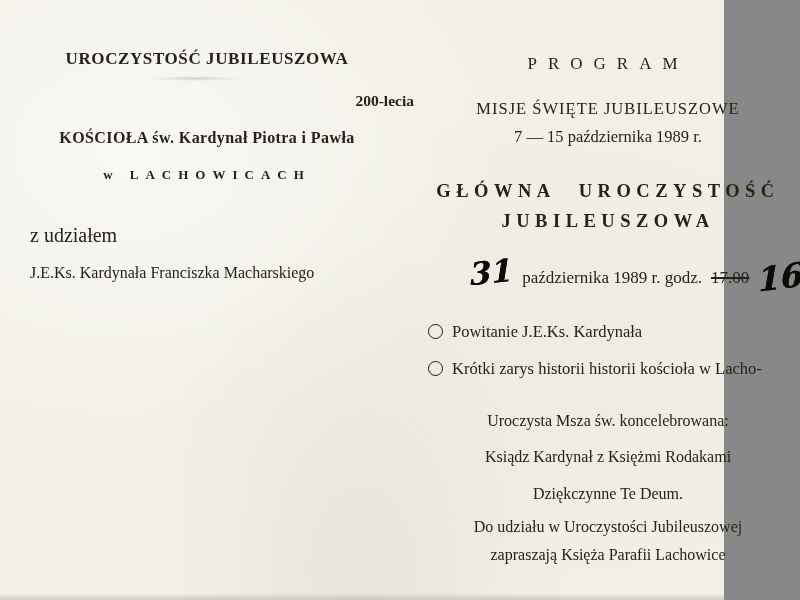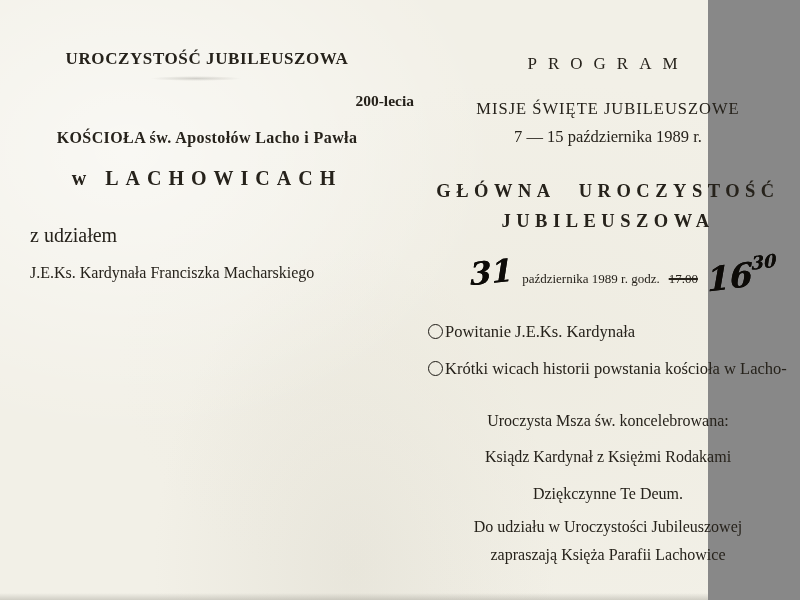--- a/index.html
+++ b/index.html
@@ -6,56 +6,57 @@
   body{width:800px;height:600px;overflow:hidden;background:#888;}
   .scan{
     position:relative;width:708px;height:600px;
     background:#f2f0e7;
     background-image:
       radial-gradient(ellipse at 18% 25%, rgba(255,255,255,.55), rgba(255,255,255,0) 45%),
       radial-gradient(ellipse at 75% 60%, rgba(235,232,220,.5), rgba(255,255,255,0) 55%),
       radial-gradient(ellipse at 50% 95%, rgba(220,217,205,.45), rgba(255,255,255,0) 40%);
     font-family:"Liberation Serif", serif;
     color:#26221b;
+    padding-left:16px;
   }
   .scan::after{
     content:"";position:absolute;left:0;right:0;bottom:0;height:7px;
     background:linear-gradient(to bottom, rgba(120,118,108,0), rgba(120,118,108,.28));
     pointer-events:none;
   }
   .page{position:absolute;top:0;height:600px;}
   .page-left{left:0;width:414px;}
   .page-right{left:412px;width:392px;}
   .line{position:absolute;left:0;right:0;text-align:center;white-space:nowrap;}
 
   
   .l-title{top:49px;font-weight:bold;font-size:17px;letter-spacing:.6px;}
   .l-sub{top:92px;font-weight:bold;font-size:15.5px;text-align:right;}
   .l-church{top:129px;font-weight:bold;font-size:16px;letter-spacing:.4px;}
-  .l-town{top:167px;font-weight:bold;font-size:20px;letter-spacing:7px;}
+  .l-town{top:167px;font-weight:bold;font-size:13px;letter-spacing:7px;}
   .l-udz{top:224px;left:30px;right:auto;text-align:left;font-size:20px;}
   .l-guest{top:264px;left:30px;right:auto;text-align:center;font-size:16px;}
 
   
   .r-program{top:54px;font-size:17px;letter-spacing:11px;}
   .r-misje{top:99px;font-size:16.5px;letter-spacing:1px;}
   .r-dates{top:127px;font-size:16.5px;}
   .r-main1{top:181px;font-weight:bold;font-size:18.5px;letter-spacing:5.5px;word-spacing:14px;}
   .r-main2{top:211px;font-weight:bold;font-size:18.5px;letter-spacing:5.5px;}
 
   .dateline{position:absolute;top:252px;left:58px;display:flex;align-items:baseline;gap:9px;white-space:nowrap;}
-  .dateline .printed{font-size:13px;}
+  .dateline .printed{font-size:17px;}
   .strike{text-decoration:line-through;text-decoration-thickness:2px;}
   .hand{font-family:"DejaVu Serif", serif;font-style:italic;font-weight:bold;color:#0d0b08;
         text-shadow:0 0 .6px #0d0b08;display:inline-block;}
   .hand-day{font-size:31px;transform:rotate(-6deg) skewX(-4deg);}
   .hand-time{font-size:33px;transform:rotate(-7deg) skewX(-6deg);position:relative;top:4px;}
   .hand-time sup{font-size:18px;position:relative;top:-4px;left:-1px;}
 
-  .agenda-row{position:absolute;left:16px;display:flex;align-items:flex-start;gap:2px;}
+  .agenda-row{position:absolute;left:16px;display:flex;align-items:flex-start;gap:9px;}
   .agenda-1{top:321px;}
   .agenda-2{top:358px;}
   .bullet{width:13px;height:13px;border:1.7px solid #1e1b16;border-radius:50%;margin-top:3px;flex:none;}
   .agenda-text{font-size:16.5px;line-height:21px;text-align:left;}
 
   .r-msza{top:412px;font-size:16px;}
   .r-ksiadz{top:448px;font-size:16px;}
   .r-tedeum{top:485px;font-size:16px;}
   .r-inv1{top:518px;font-size:16px;}
   .r-inv2{top:546px;font-size:16px;}
@@ -65,21 +66,21 @@
 </style>
 </head>
 <body>
 
 <div class="scan">
 
   <section class="page page-left">
     <div class="smudge"></div>
     <div class="line l-title">UROCZYSTOŚĆ JUBILEUSZOWA</div>
     <div class="line l-sub">200-lecia</div>
-    <div class="line l-church">KOŚCIOŁA św. Apostołów Lacho i Pawła</div>
+    <div class="line l-church">KOŚCIOŁA św. Kardynał Piotra i Pawła</div>
     <div class="line l-town">w LACHOWICACH</div>
     <div class="line l-udz">z udziałem</div>
     <div class="line l-guest">J.E.Ks. Kardynała Franciszka Macharskiego</div>
   </section>
 
   <section class="page page-right">
     <div class="line r-program">PROGRAM</div>
     <div class="line r-misje">MISJE ŚWIĘTE JUBILEUSZOWE</div>
     <div class="line r-dates">7 — 15 października 1989 r.</div>
     <div class="line r-main1">GŁÓWNA UROCZYSTOŚĆ</div>
@@ -95,21 +96,21 @@
     <div class="agenda-row agenda-1">
       <span class="bullet"></span>
       <div class="agenda-text">
         <div>Powitanie J.E.Ks. Kardynała</div>
       </div>
     </div>
 
     <div class="agenda-row agenda-2">
       <span class="bullet"></span>
       <div class="agenda-text">
-        <div>Krótki wicach historii powstania kościoła w Lacho-</div>
+        <div>Krótki zarys historii historii kościoła w Lacho-</div>
       </div>
     </div>
 
     <div class="line r-msza">Uroczysta Msza św. koncelebrowana:</div>
     <div class="line r-ksiadz">Ksiądz Kardynał z Księżmi Rodakami</div>
     <div class="line r-tedeum">Dziękczynne Te Deum.</div>
     <div class="line r-inv1">Do udziału w Uroczystości Jubileuszowej</div>
     <div class="line r-inv2">zapraszają Księża Parafii Lachowice</div>
   </section>
 

